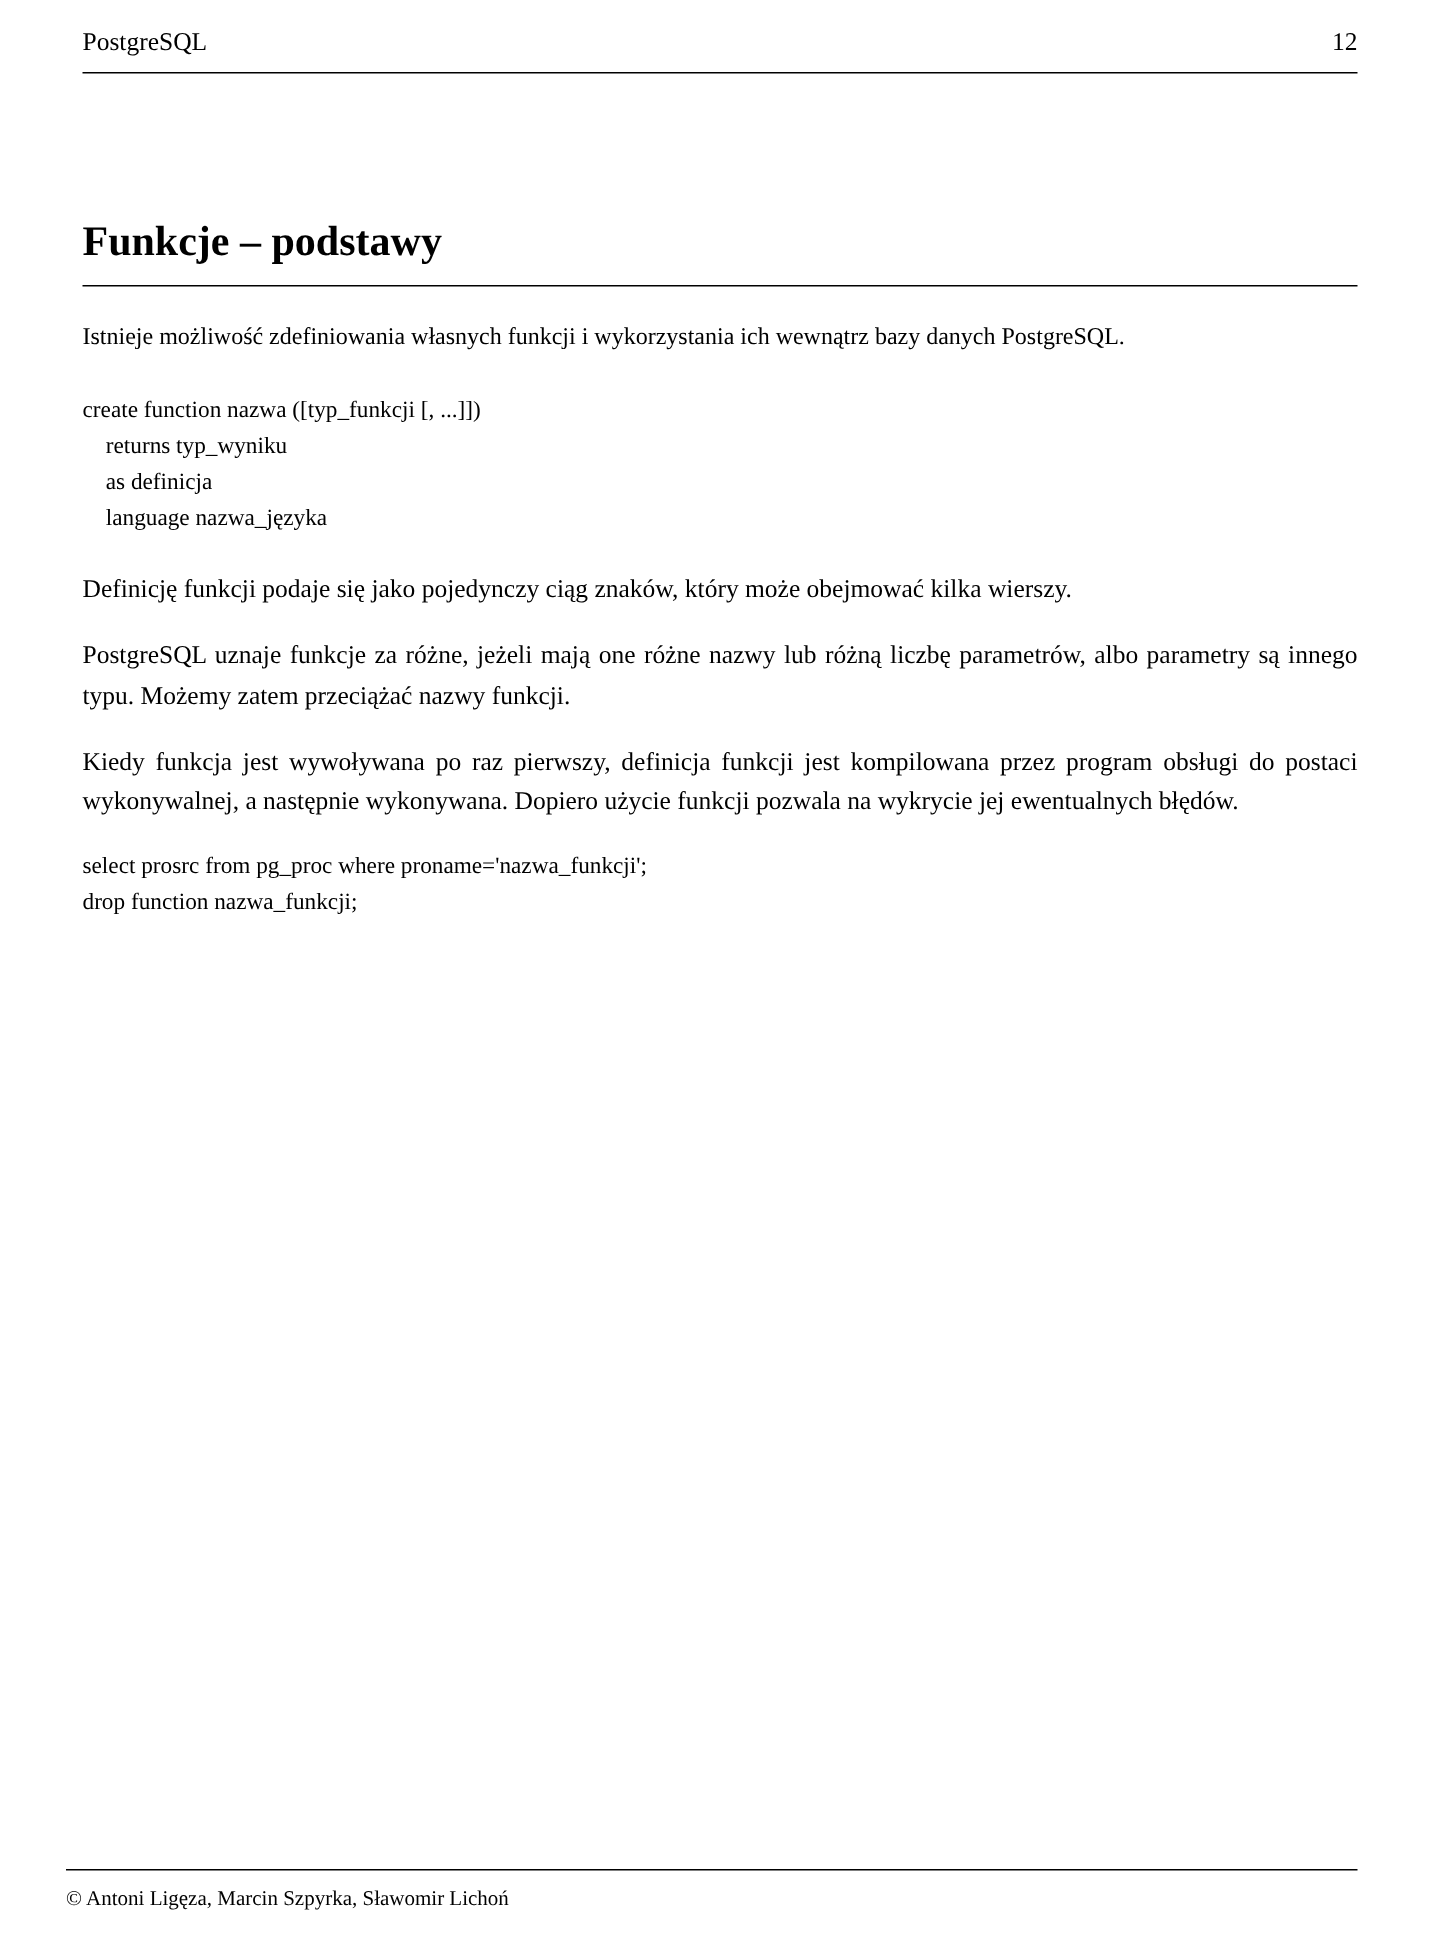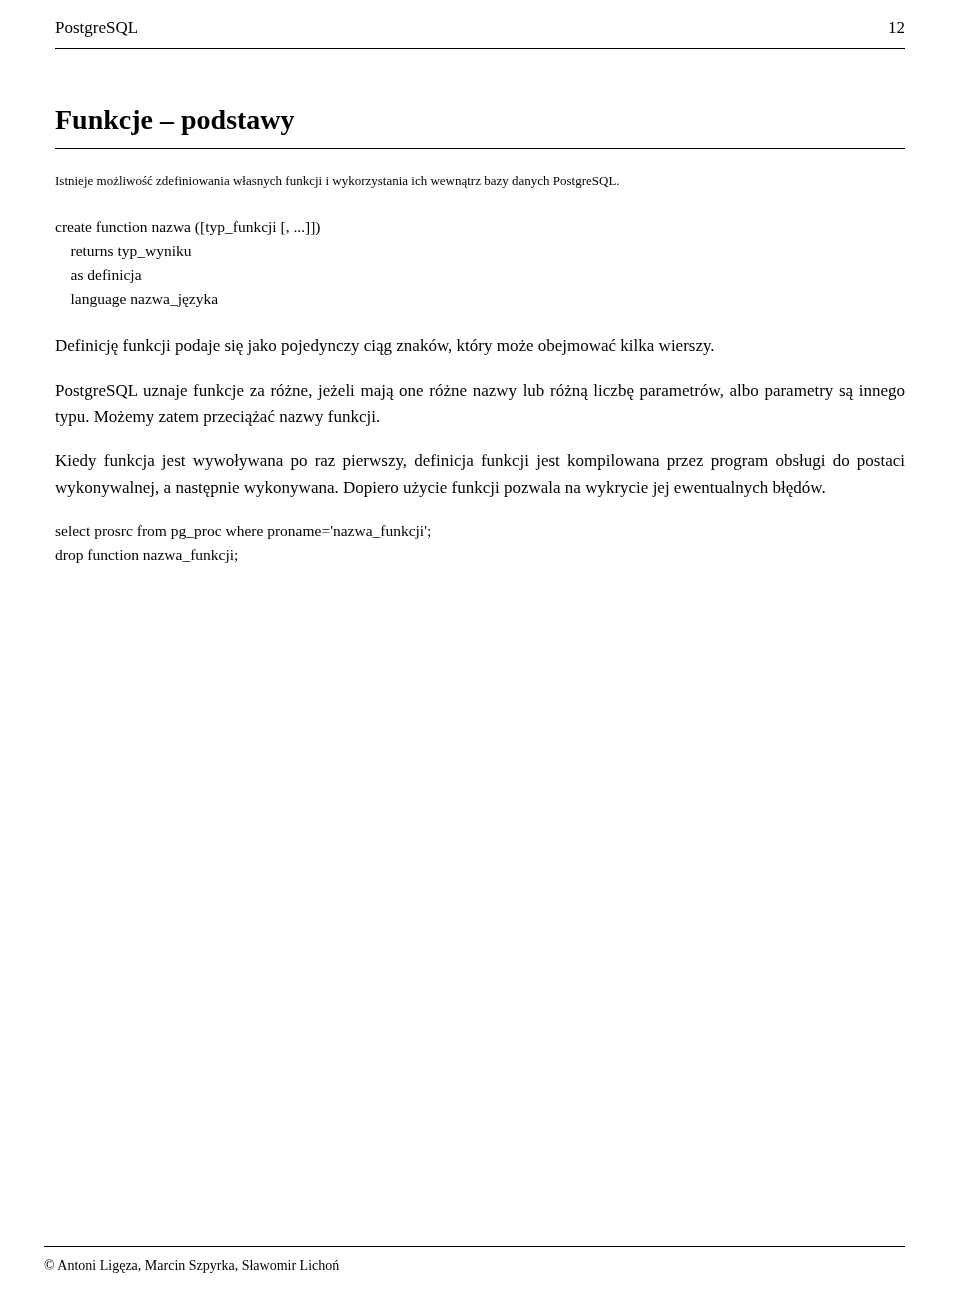--- a/index.html
+++ b/index.html
@@ -48,31 +48,32 @@
     .main-content {
       padding-top: 55px;
     }
 
     
     .section-heading {
       font-size: 28px;
       font-weight: bold;
       font-family: "Times New Roman", Times, serif;
       margin-bottom: 12px;
+      margin-top: 42px;
     }
 
     .heading-rule {
       border: none;
       border-top: 1px solid #000;
       margin-bottom: 22px;
     }
 
     
     .intro-paragraph {
-      font-size: 13px;
+      font-size: 16px;
       line-height: 1.55;
       margin-bottom: 24px;
       text-align: justify;
     }
 
     
     .code-block {
       font-family: Liberation Serif, serif;
       font-size: 15.5px;
       line-height: 1.55;

